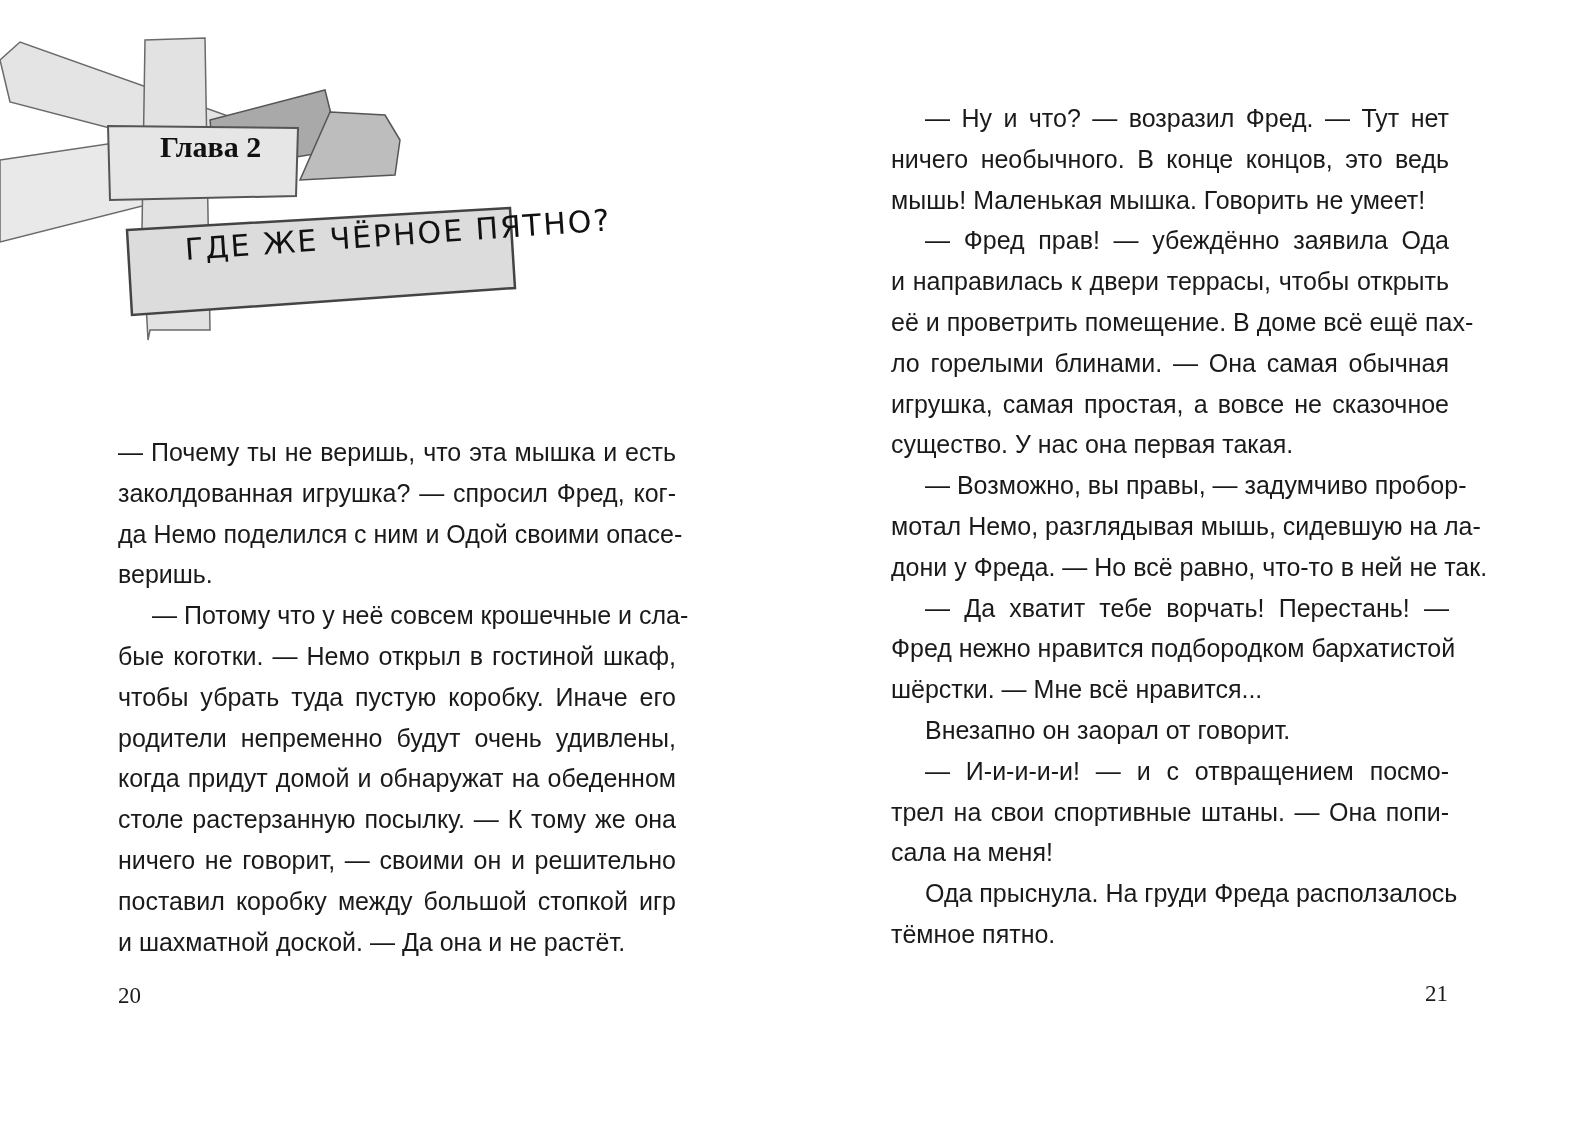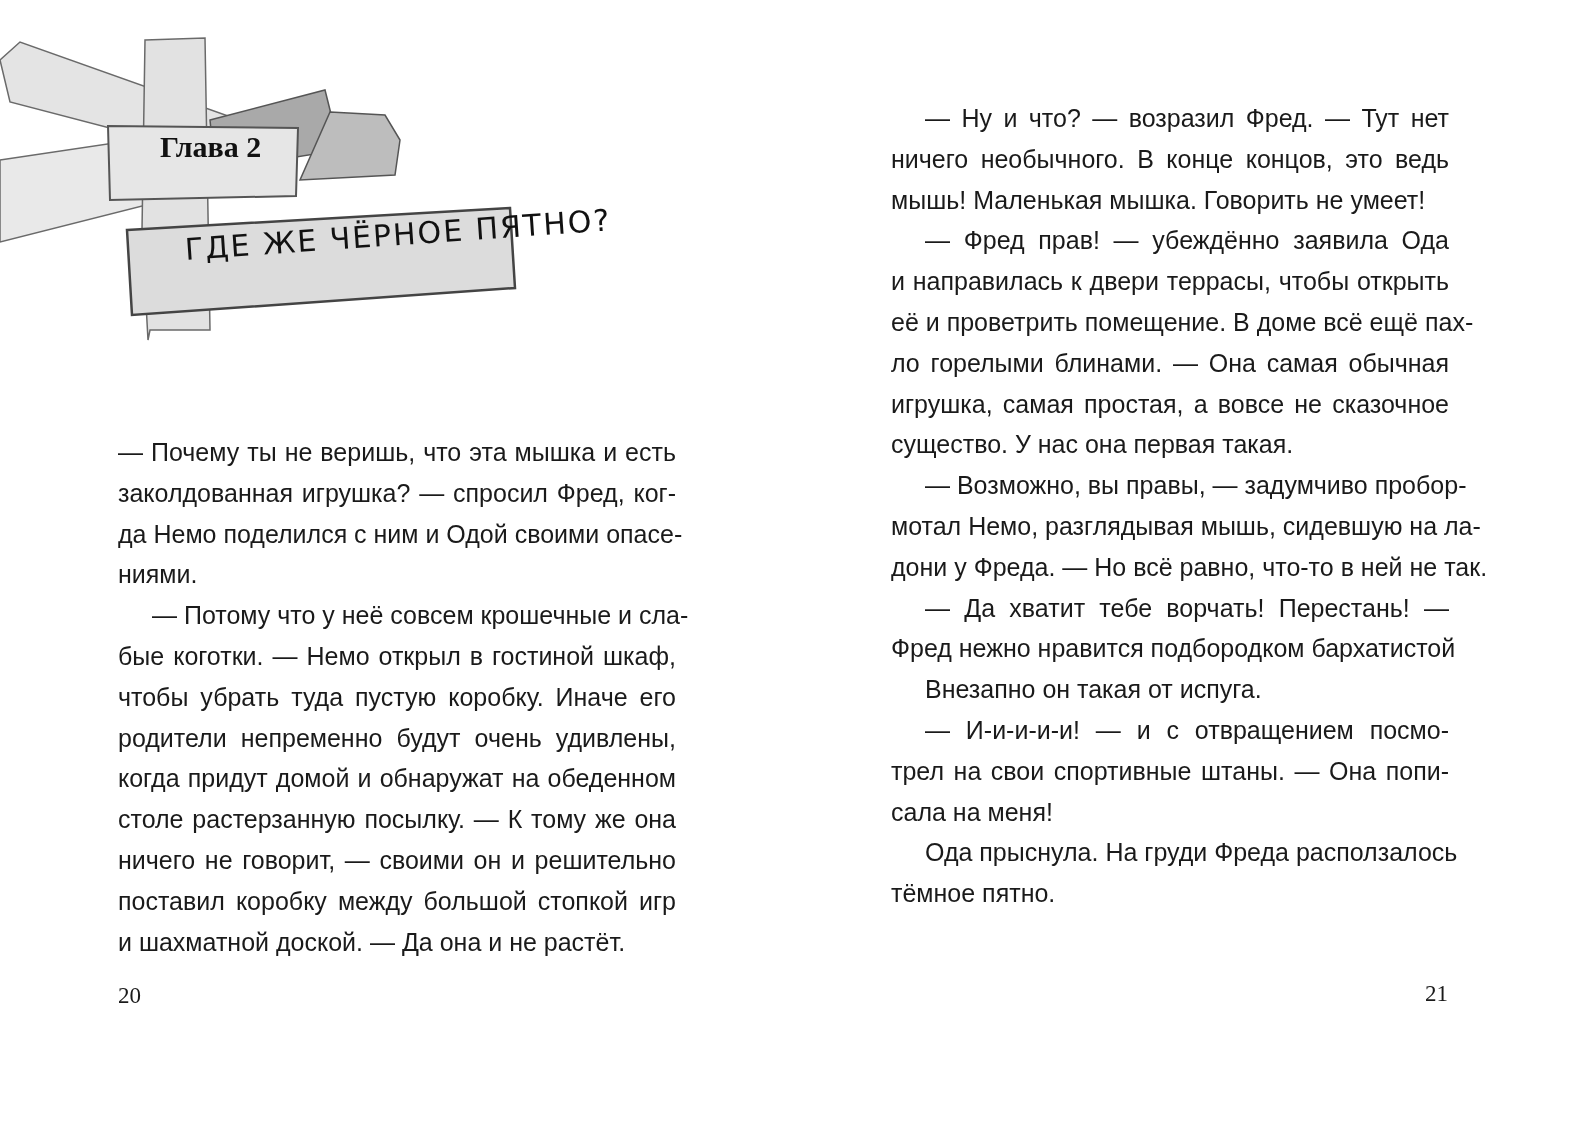--- a/index.html
+++ b/index.html
@@ -47,21 +47,21 @@
 
     <polygon points="127,200 510,178 515,258 132,285" fill="#dcdcdc" stroke="#444" stroke-width="2.5"></polygon>
   </svg>
   <div class="chapter-label">Глава 2</div>
   <div class="chapter-title">ГДЕ ЖЕ ЧЁРНОЕ ПЯТНО?</div>
 
   <div class="text-block left-text">
     <span class="line">— Почему ты не веришь, что эта мышка и есть</span>
     <span class="line">заколдованная игрушка? — спросил Фред, ког-</span>
     <span class="line">да Немо поделился с ним и Одой своими опасе-</span>
-    <span class="line last">ниями.</span>
+    <span class="line last">веришь.</span>
     <span class="line indent">— Потому что у неё совсем крошечные и сла-</span>
     <span class="line">бые коготки. — Немо открыл в гостиной шкаф,</span>
     <span class="line">чтобы убрать туда пустую коробку. Иначе его</span>
     <span class="line">родители непременно будут очень удивлены,</span>
     <span class="line">когда придут домой и обнаружат на обеденном</span>
     <span class="line">столе растерзанную посылку. — К тому же она</span>
     <span class="line">ничего не говорит, — своими он и решительно</span>
     <span class="line">поставил коробку между большой стопкой игр</span>
     <span class="line last">и шахматной доской. — Да она и не растёт.</span>
   </div>
@@ -78,21 +78,22 @@
     <span class="line">и направилась к двери террасы, чтобы открыть</span>
     <span class="line">её и проветрить помещение. В доме всё ещё пах-</span>
     <span class="line">ло горелыми блинами. — Она самая обычная</span>
     <span class="line">игрушка, самая простая, а вовсе не сказочное</span>
     <span class="line last">существо. У нас она первая такая.</span>
     <span class="line indent">— Возможно, вы правы, — задумчиво пробор-</span>
     <span class="line">мотал Немо, разглядывая мышь, сидевшую на ла-</span>
     <span class="line">дони у Фреда. — Но всё равно, что-то в ней не так.</span>
     <span class="line indent">— Да хватит тебе ворчать! Перестань! —</span>
     <span class="line">Фред нежно нравится подбородком бархатистой</span>
-    <span class="line indent last">Внезапно он такая от испуга.</span>
+    <span class="line last">шёрстки. — Мне всё нравится...</span>
+    <span class="line indent last">Внезапно он заорал от говорит.</span>
     <span class="line indent">— И-и-и-и-и! — и с отвращением посмо-</span>
     <span class="line">трел на свои спортивные штаны. — Она попи-</span>
     <span class="line last">сала на меня!</span>
     <span class="line indent">Ода прыснула. На груди Фреда расползалось</span>
     <span class="line last">тёмное пятно.</span>
   </div>
 
   <div class="page-num page-num-right">21</div>
 </div>
 

